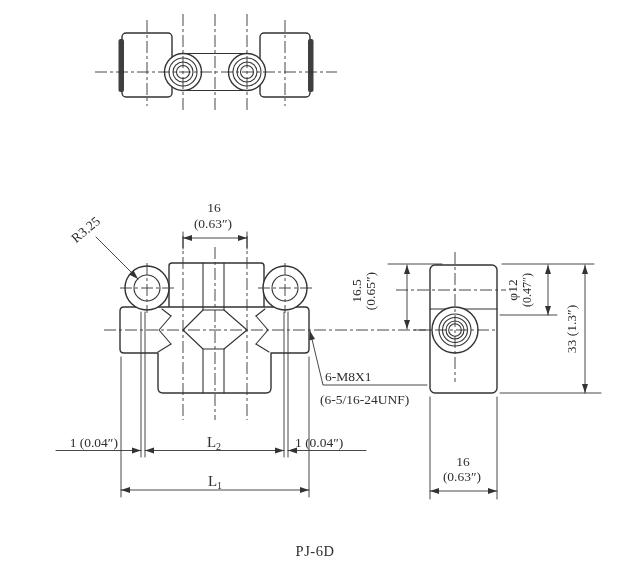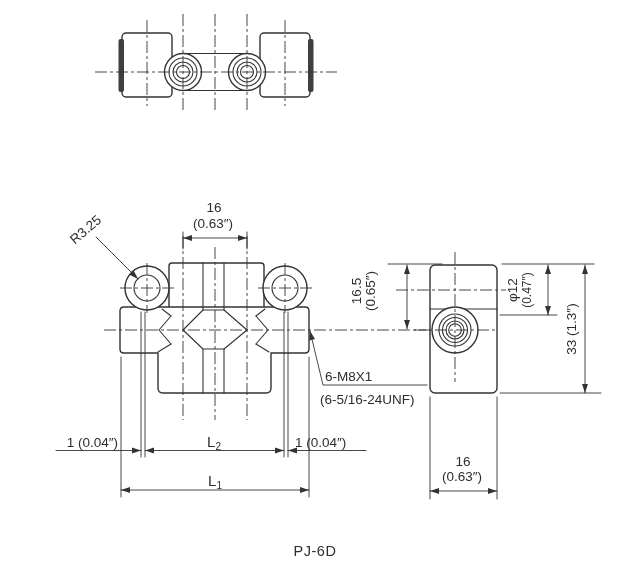--- a/index.html
+++ b/index.html
@@ -1,18 +1,18 @@
 <!DOCTYPE html>
 <html><head>
 <meta charset="utf-8">
 <style>
   :root { --ink:#333333; --bg:#ffffff; }
   html,body { margin:0; padding:0; background:var(--bg); }
   .stage { position:relative; width:638px; height:582px; background:var(--bg);
-           font-family:Liberation Sans, sans-serif; }
+           font-family:Liberation Serif, serif; }
   svg { display:block; }
   .objf { fill:#ffffff; stroke:var(--ink); stroke-width:1.4; stroke-linejoin:round; }
   .inner{ fill:none; stroke:var(--ink); stroke-width:1.1; stroke-linejoin:round; stroke-linecap:round; }
   .thin { fill:none; stroke:var(--ink); stroke-width:0.9; stroke-linecap:round; }
   .cl   { fill:none; stroke:var(--ink); stroke-width:0.9; stroke-dasharray:12 3 3 3; }
   .arr  { fill:var(--ink); stroke:none; }
   .dark { fill:#3f3f3f; stroke:none; }
   .txt  { fill:#2e2e2e; font-size:13.5px; }
   .txtc { text-anchor:middle; }
   .sub  { font-size:10px; }

